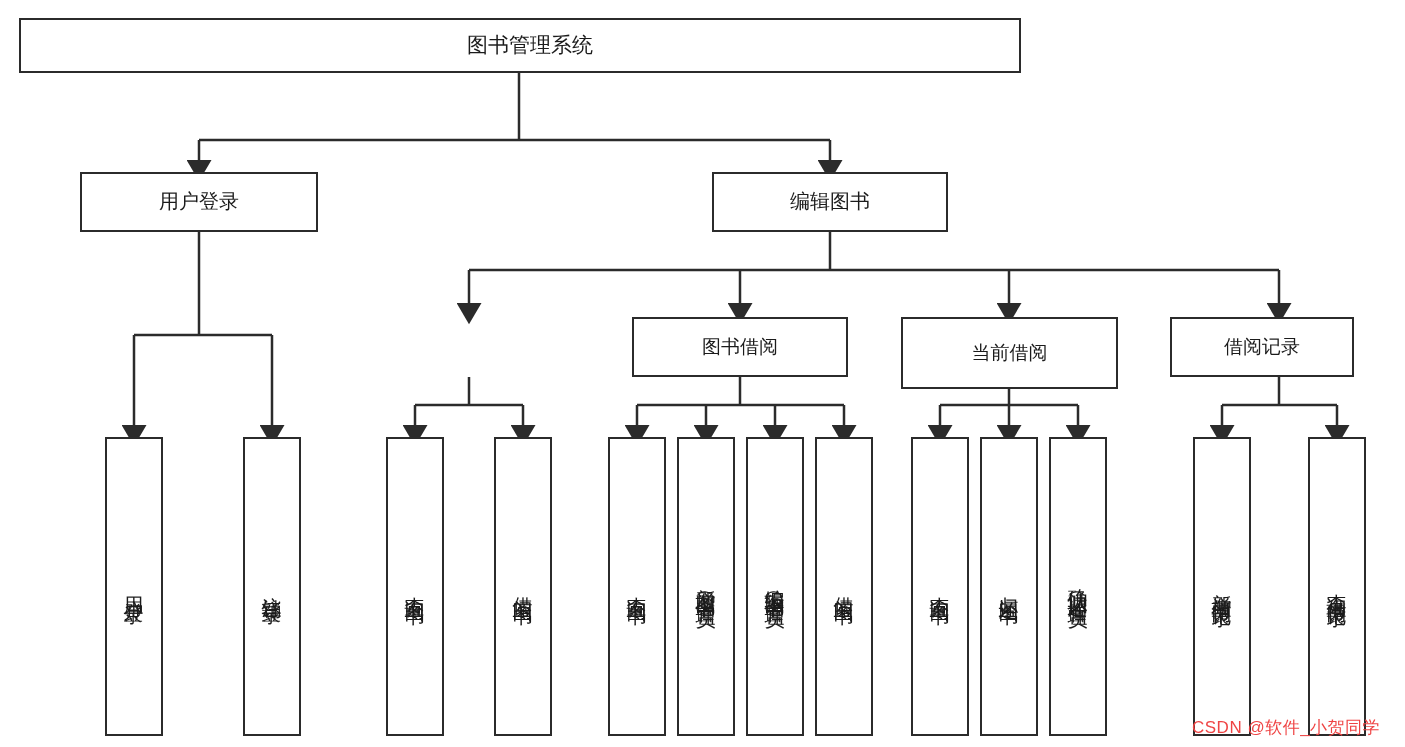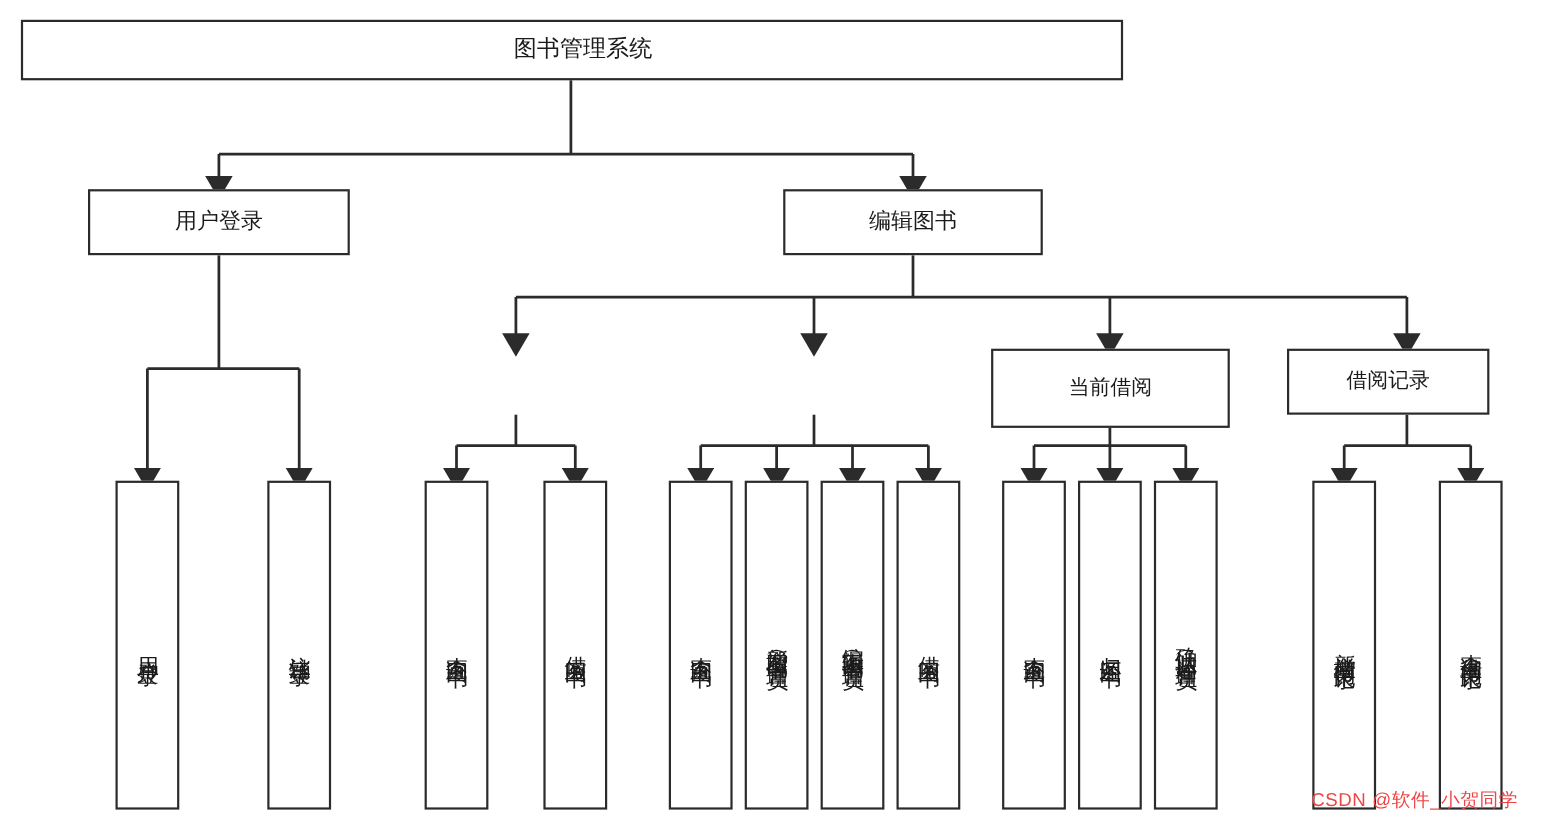--- a/index.html
+++ b/index.html
@@ -130,20 +130,23 @@
 
   <div class="node level1" style="left:80px; top:172px; width:238px; height:60px;">
     <span>用户登录</span>
   </div>
 
   <div class="node level1" style="left:712px; top:172px; width:236px; height:60px;">
     <span>编辑图书</span>
   </div>
 
 
+  <div class="node level2" style="left:632px; top:317px; width:216px; height:60px;">
+    <span>图书借阅</span>
+  </div>
 
   <div class="node level2" style="left:901px; top:317px; width:217px; height:72px;">
     <span>当前借阅</span>
   </div>
 
   <div class="node level2" style="left:1170px; top:317px; width:184px; height:60px;">
     <span>借阅记录</span>
   </div>
 
   <div class="node leaf" style="left:105px; top:437px; width:58px; height:299px;">

